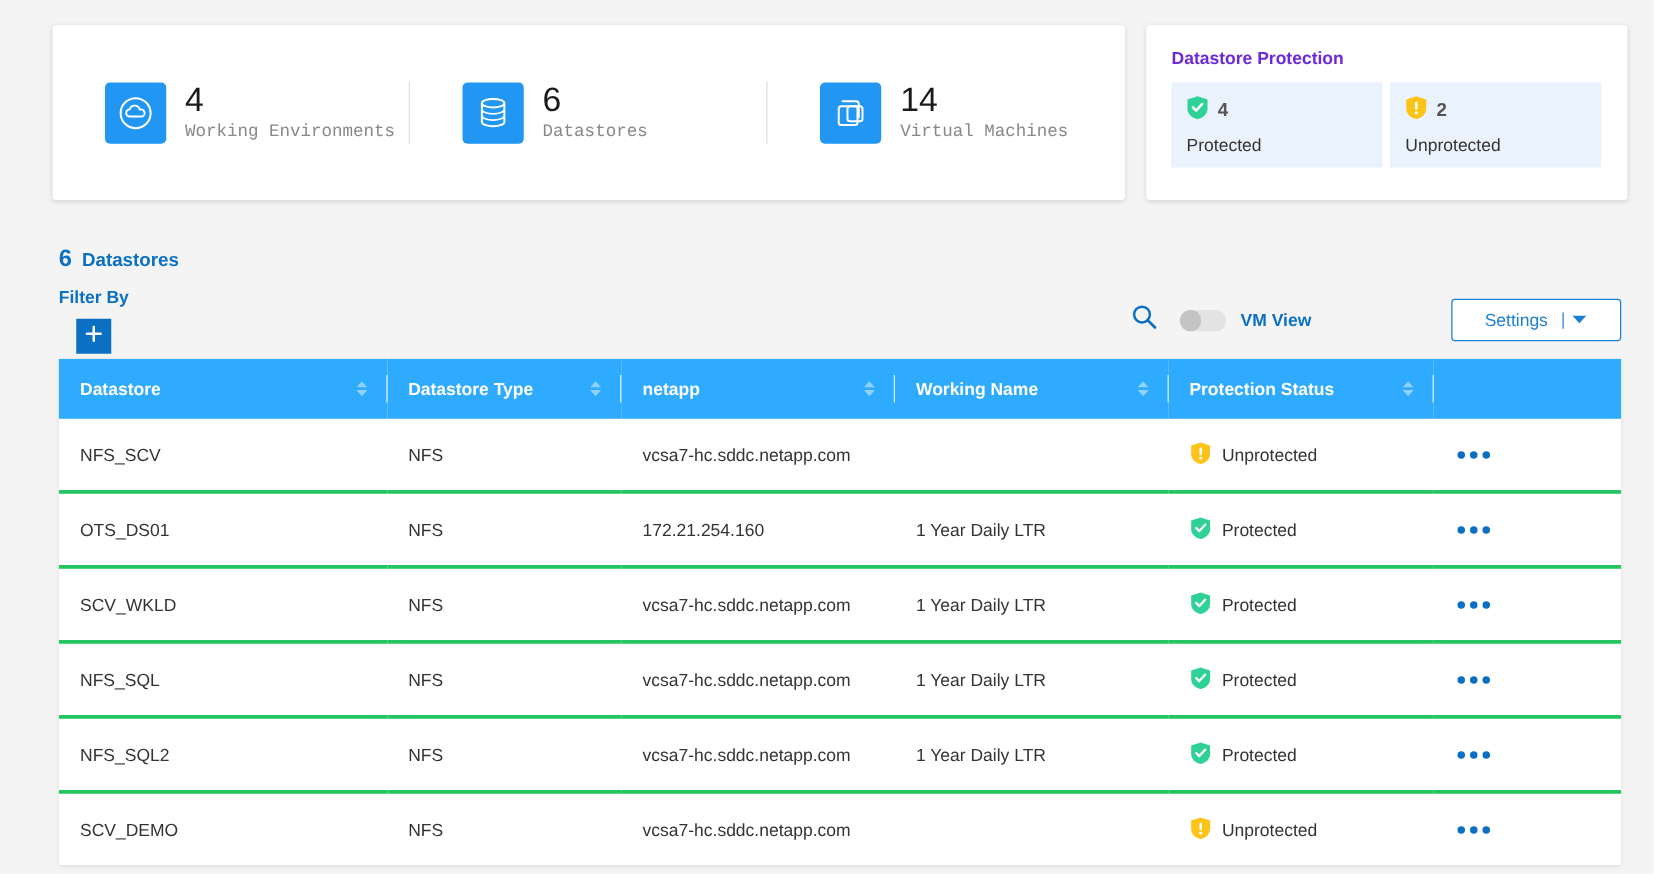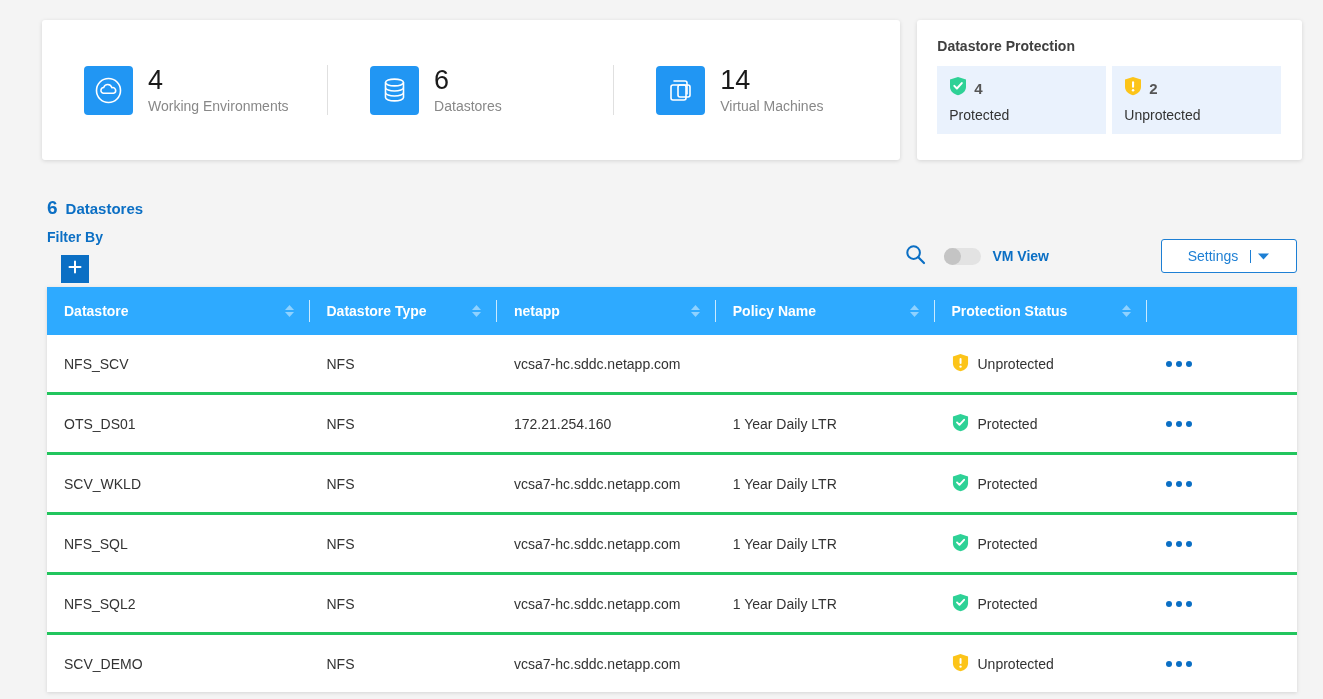--- a/index.html
+++ b/index.html
@@ -74,32 +74,33 @@
   .metric-value {
     font-size: 27px;
     color: #1a1a1a;
     line-height: 1.05;
     font-weight: 400;
   }
   .metric-label {
     font-size: 14px;
     color: #888888;
     margin-top: 3px;
+    font-family: Liberation Mono, monospace;
   }
 
   
   .protection-card {
     width: 385px;
     height: 140px;
     box-sizing: border-box;
     padding: 18px 20px 0 20px;
   }
   .protection-title {
     font-size: 14px;
-    color: #404040;
+    color: #6d28d9;
     font-weight: bold;
     margin-bottom: 12px;
   }
   .protection-boxes {
     display: flex;
     gap: 6px;
   }
   .prot-box {
     background: #eaf2fd;
     width: 169px;
@@ -511,21 +512,21 @@
                 </svg>
               <svg width="9" height="5" viewBox="0 0 9 5">
                   <path d="M4.5 5 L0 0 H9 Z" fill="#8fd2ff"></path>
                 </svg>
             </span>
             <span class="th-divider"></span>
           </div>
         </th>
         <th>
           <div class="th-inner">
-            <span>Policy Name</span>
+            <span>Working Name</span>
             <span class="th-sort">
               <svg width="9" height="5" viewBox="0 0 9 5">
                   <path d="M4.5 0 L9 5 H0 Z" fill="#8fd2ff"></path>
                 </svg>
               <svg width="9" height="5" viewBox="0 0 9 5">
                   <path d="M4.5 5 L0 0 H9 Z" fill="#8fd2ff"></path>
                 </svg>
             </span>
             <span class="th-divider"></span>
           </div>

